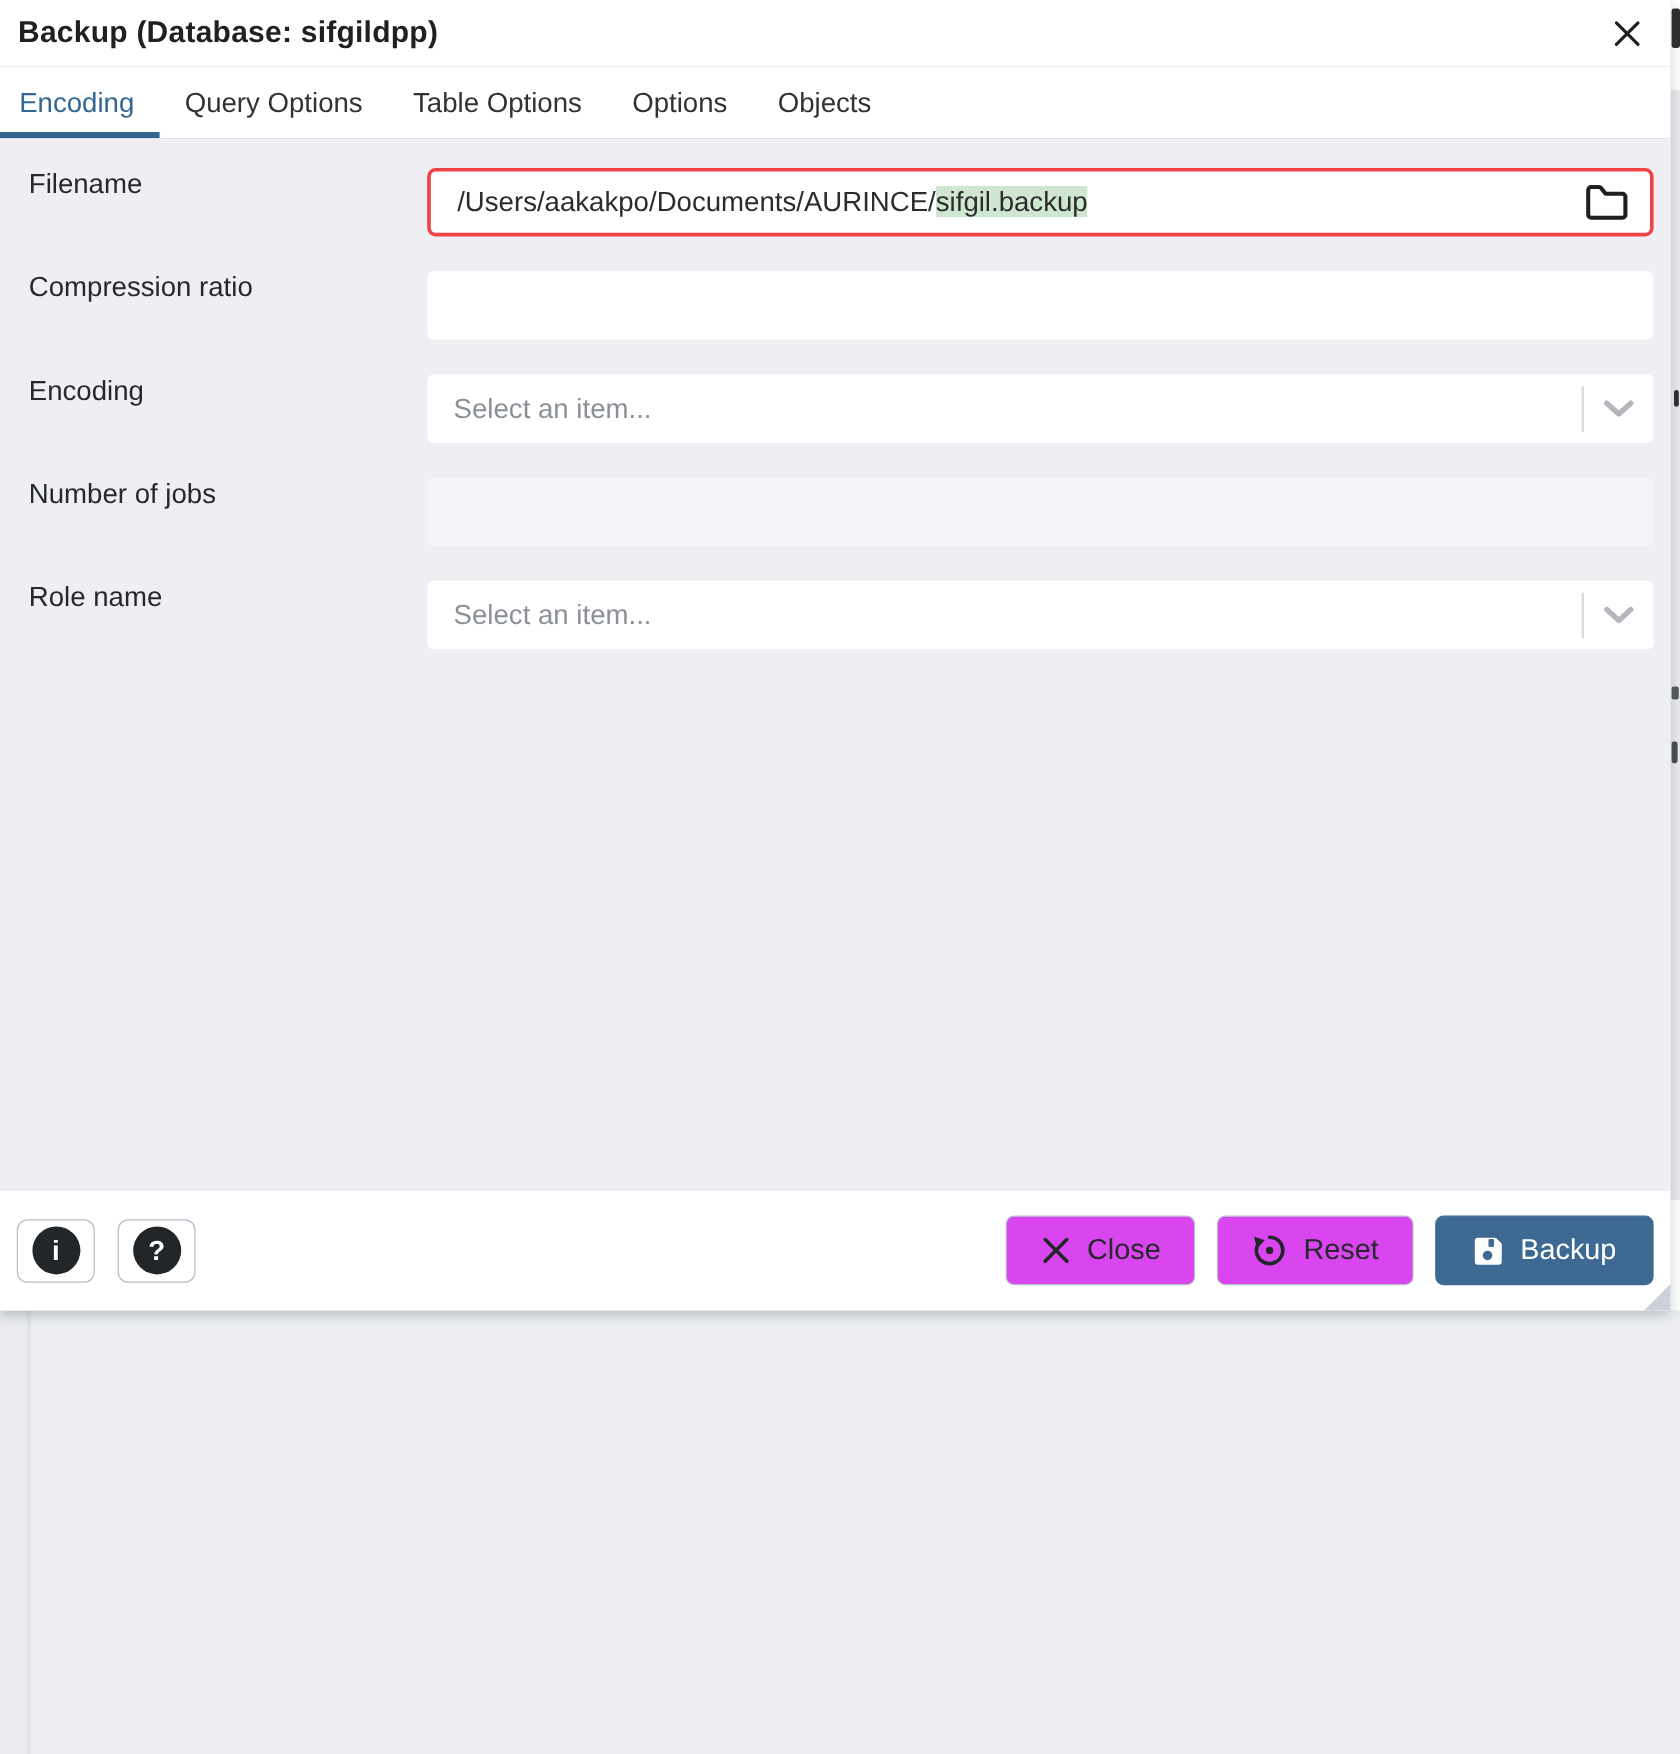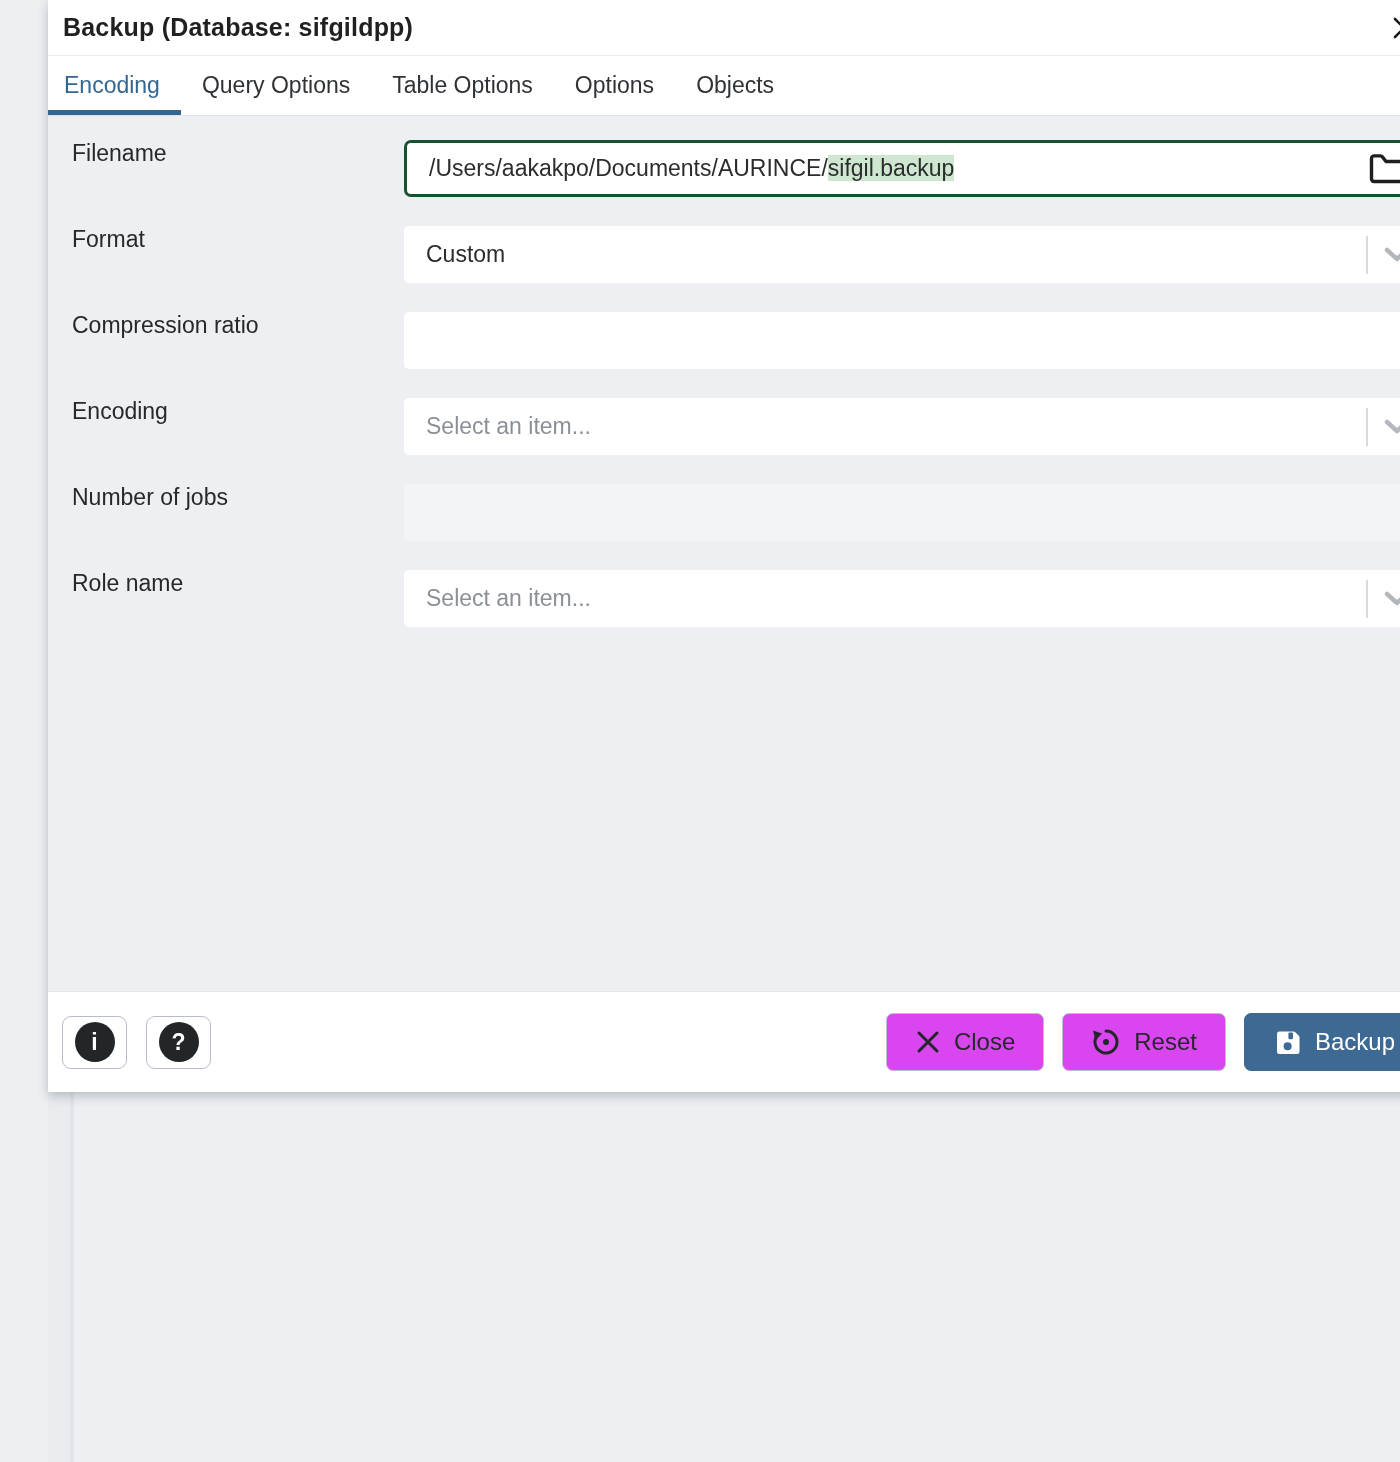--- a/index.html
+++ b/index.html
@@ -3,21 +3,21 @@
 <meta charset="utf-8">
 <style>
   * { margin: 0; padding: 0; box-sizing: border-box; }
   html, body { width: 1400px; height: 1462px; }
   body {
     font-family: "Liberation Sans", sans-serif;
     background: #edeff2;
     overflow: hidden;
     position: relative;
   }
-  .screen { position: absolute; inset: 0; margin-left: 48px; }
+  .screen { position: absolute; inset: 0; }
 
   
   .bg-area { position: absolute; left: 0; top: 1092px; width: 1400px; height: 370px; background: #edeff3; }
   .bg-left-strip { position: absolute; left: 0; top: 0; width: 22px; height: 100%; background: #e9ebef; }
   .bg-divider { position: absolute; left: 22px; top: 0; width: 4px; height: 100%; background: #e2e4e9; }
 
   .right-sliver { position: absolute; left: 1392px; top: 0; width: 8px; height: 1092px; background: #e9ebee; }
   .right-sliver .sliver-top { position: absolute; top: 0; left: 0; width: 8px; height: 75px; background: #ffffff; }
   .right-sliver .sliver-bottom { position: absolute; top: 1000px; left: 0; width: 8px; height: 92px; background: #ffffff; }
   .frag { position: absolute; background: #2c2e31; border-radius: 2px; }
@@ -87,21 +87,21 @@
   .control { flex: 1 1 auto; height: 57px; position: relative; }
 
   .text-box {
     width: 100%; height: 100%;
     background: #ffffff; border-radius: 5px;
     display: flex; align-items: center;
     padding: 0 14px 0 22px;
     font-size: 23px; color: #2a2c2e;
   }
   .text-box.focused {
-    border: 3px solid #14532d;
+    border: 3px solid #ef4444;
     border-radius: 7px;
   }
   .selected-green { background: #cfe7d0; }
   .folder-btn {
     margin-left: auto; width: 44px; height: 44px;
     display: flex; align-items: center; justify-content: center;
     background: none; border: none; cursor: pointer;
   }
 
   .select-box {
@@ -207,36 +207,20 @@
             <span><span>/Users/aakakpo/Documents/AURINCE/</span><span class="selected-green">sifgil.backup</span></span>
             <button class="folder-btn">
               <svg width="38" height="32" viewBox="0 0 38 32">
                 <path d="M3.5 8.5 V26 a2.5 2.5 0 0 0 2.5 2.5 h26 a2.5 2.5 0 0 0 2.5-2.5 V11 a2.5 2.5 0 0 0-2.5-2.5 H18 l-3.6-4.6 a2.5 2.5 0 0 0-2-1 H6 a2.5 2.5 0 0 0-2.5 2.5 z" fill="none" stroke="#1d1f21" stroke-width="3.4" stroke-linejoin="round"></path>
               </svg>
             </button>
           </div>
         </div>
       </div>
 
-      <div class="form-row">
-        <div class="form-label">Format</div>
-        <div class="control">
-          <div class="select-box">
-            <span>Custom</span>
-            <span class="select-right">
-              <span class="select-sep"></span>
-              <span class="select-chevron">
-                <svg width="26" height="16" viewBox="0 0 26 16">
-                    <path d="M3 3 L13 12 L23 3" fill="none" stroke="#b4b8bd" stroke-width="4.5" stroke-linecap="round" stroke-linejoin="round"></path>
-                  </svg>
-              </span>
-            </span>
-          </div>
-        </div>
-      </div>
 
       <div class="form-row">
         <div class="form-label">Compression ratio</div>
         <div class="control">
           <div class="text-box">
             <span></span>
           </div>
         </div>
       </div>
 

